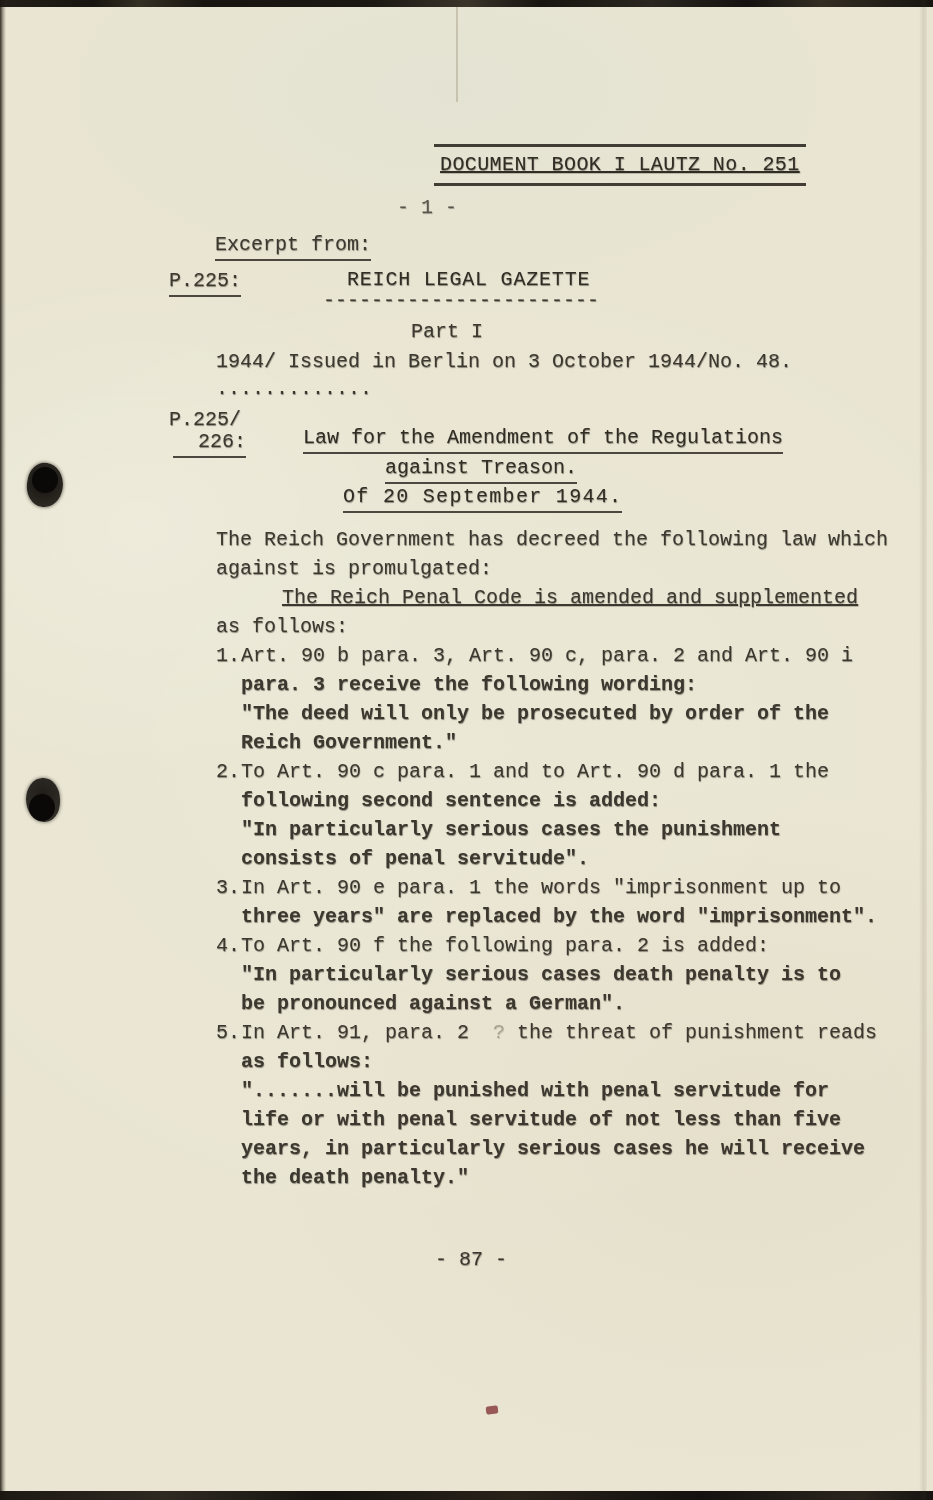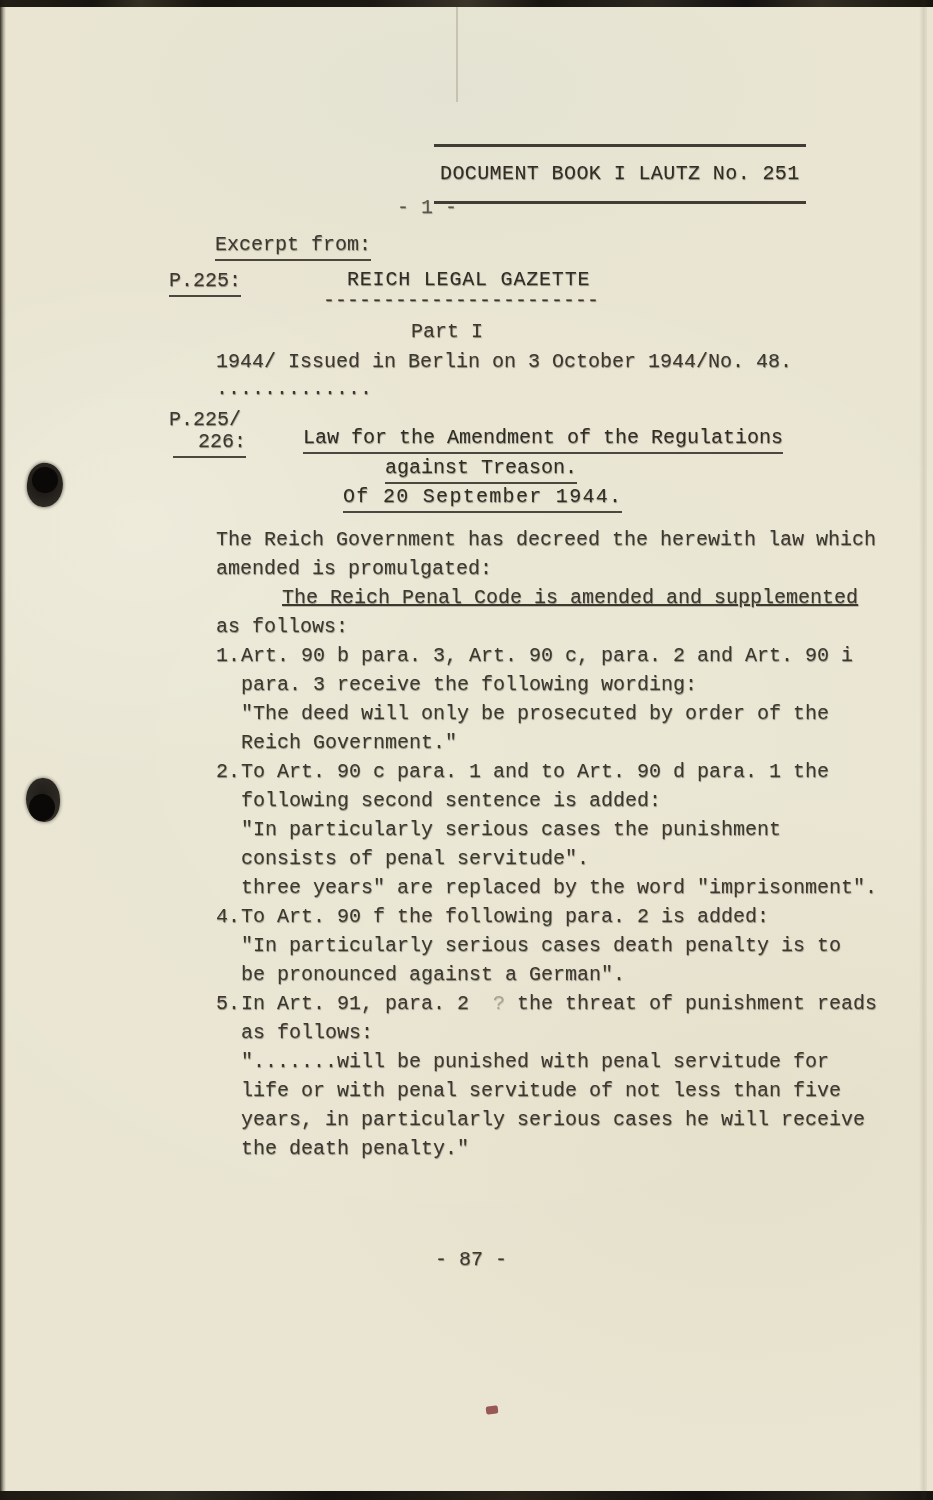--- a/index.html
+++ b/index.html
@@ -25,28 +25,29 @@
     line-height:29px;
     height:29px;
     text-shadow:0.5px 0.5px 0.9px rgba(62,56,45,0.55);
   }
   .u { border-bottom:2px solid rgba(48,44,36,0.85);text-align:right; }
   .dark { color:#312d25; }
   .stamp {
     border-top:3px solid rgba(42,38,30,0.88);
     border-bottom:3px solid rgba(42,38,30,0.88);
     line-height:28px; height:28px;
-    padding:13px 6px;
+    padding:4px 6px;
     letter-spacing:0.4px;
+    text-decoration:underline;
   }
   .ls { letter-spacing:0.8px;text-align:center; }
   .ls2 { letter-spacing:1.3px; }
   .soft { opacity:0.82; }
   .num { display:inline-block; width:25px; }
-  .cont { padding-left:25px; }
+  .cont { padding-left:25px;font-weight:bold; }
   .ind-intro { padding-left:66px;text-decoration:underline; }
   .ind-section { padding-left:194px; }
   .faint { opacity:0.38; }
   
   .edge-top {
     position:absolute; left:0; top:0; width:933px; height:7px;
     background:linear-gradient(90deg,#241f18 0%,#181510 10%,#353024 15%,#181510 22%,#1c1813 40%,#3a342a 50%,#181510 58%,#2b2620 70%,#141210 80%,#332d23 88%,#181510 100%);
   }
   .edge-bottom {
     position:absolute; left:0; bottom:0; width:933px; height:9px;
@@ -119,42 +120,43 @@
   <div class="abs tl" style="left:216px;top:374px">.............</div>
 
   <div class="abs tl" style="left:169px;top:405px">P.225/</div>
   <div class="abs tl u" style="left:173px;top:427px;padding-left:25px">226:</div>
 
   <div class="abs tl u dark" style="left:385px;top:453px">against Treason.</div>
   <div class="abs tl u dark" style="left:303px;top:423px">Law for the Amendment of the Regulations</div>
   <div class="abs tl u dark ls2" style="left:343px;top:482px">Of 20 September 1944.</div>
 
   <div class="abs" style="left:216px;top:525px">
-    <div class="tl">The Reich Government has decreed the herewith law which</div>
-    <div class="tl">amended is promulgated:</div>
+    <div class="tl">The Reich Government has decreed the following law which</div>
+    <div class="tl">against is promulgated:</div>
     <div class="tl ind-intro">The Reich Penal Code is amended and supplemented</div>
     <div class="tl">as follows:</div>
 
     <div>
 
       <div>
         <div class="tl"><span class="num">1.</span><span>Art. 90 b para. 3, Art. 90 c, para. 2 and Art. 90 i</span></div>
         <div class="tl cont">para. 3 receive the following wording:</div>
         <div class="tl cont">"The deed will only be prosecuted by order of the</div>
         <div class="tl cont">Reich Government."</div>
       </div>
 
       <div>
         <div class="tl"><span class="num">2.</span><span>To Art. 90 c para. 1 and to Art. 90 d para. 1 the</span></div>
         <div class="tl cont">following second sentence is added:</div>
         <div class="tl cont">"In particularly serious cases the punishment</div>
         <div class="tl cont">consists of penal servitude".</div>
       </div>
 
       <div>
+        <div class="tl"><span class="num">3.</span><span>In Art. 90 e para. 1 the words "imprisonment up to</span></div>
         <div class="tl cont">three years" are replaced by the word "imprisonment".</div>
       </div>
 
       <div>
         <div class="tl"><span class="num">4.</span><span>To Art. 90 f the following para. 2 is added:</span></div>
         <div class="tl cont">"In particularly serious cases death penalty is to</div>
         <div class="tl cont">be pronounced against a German".</div>
       </div>
 
       <div>

